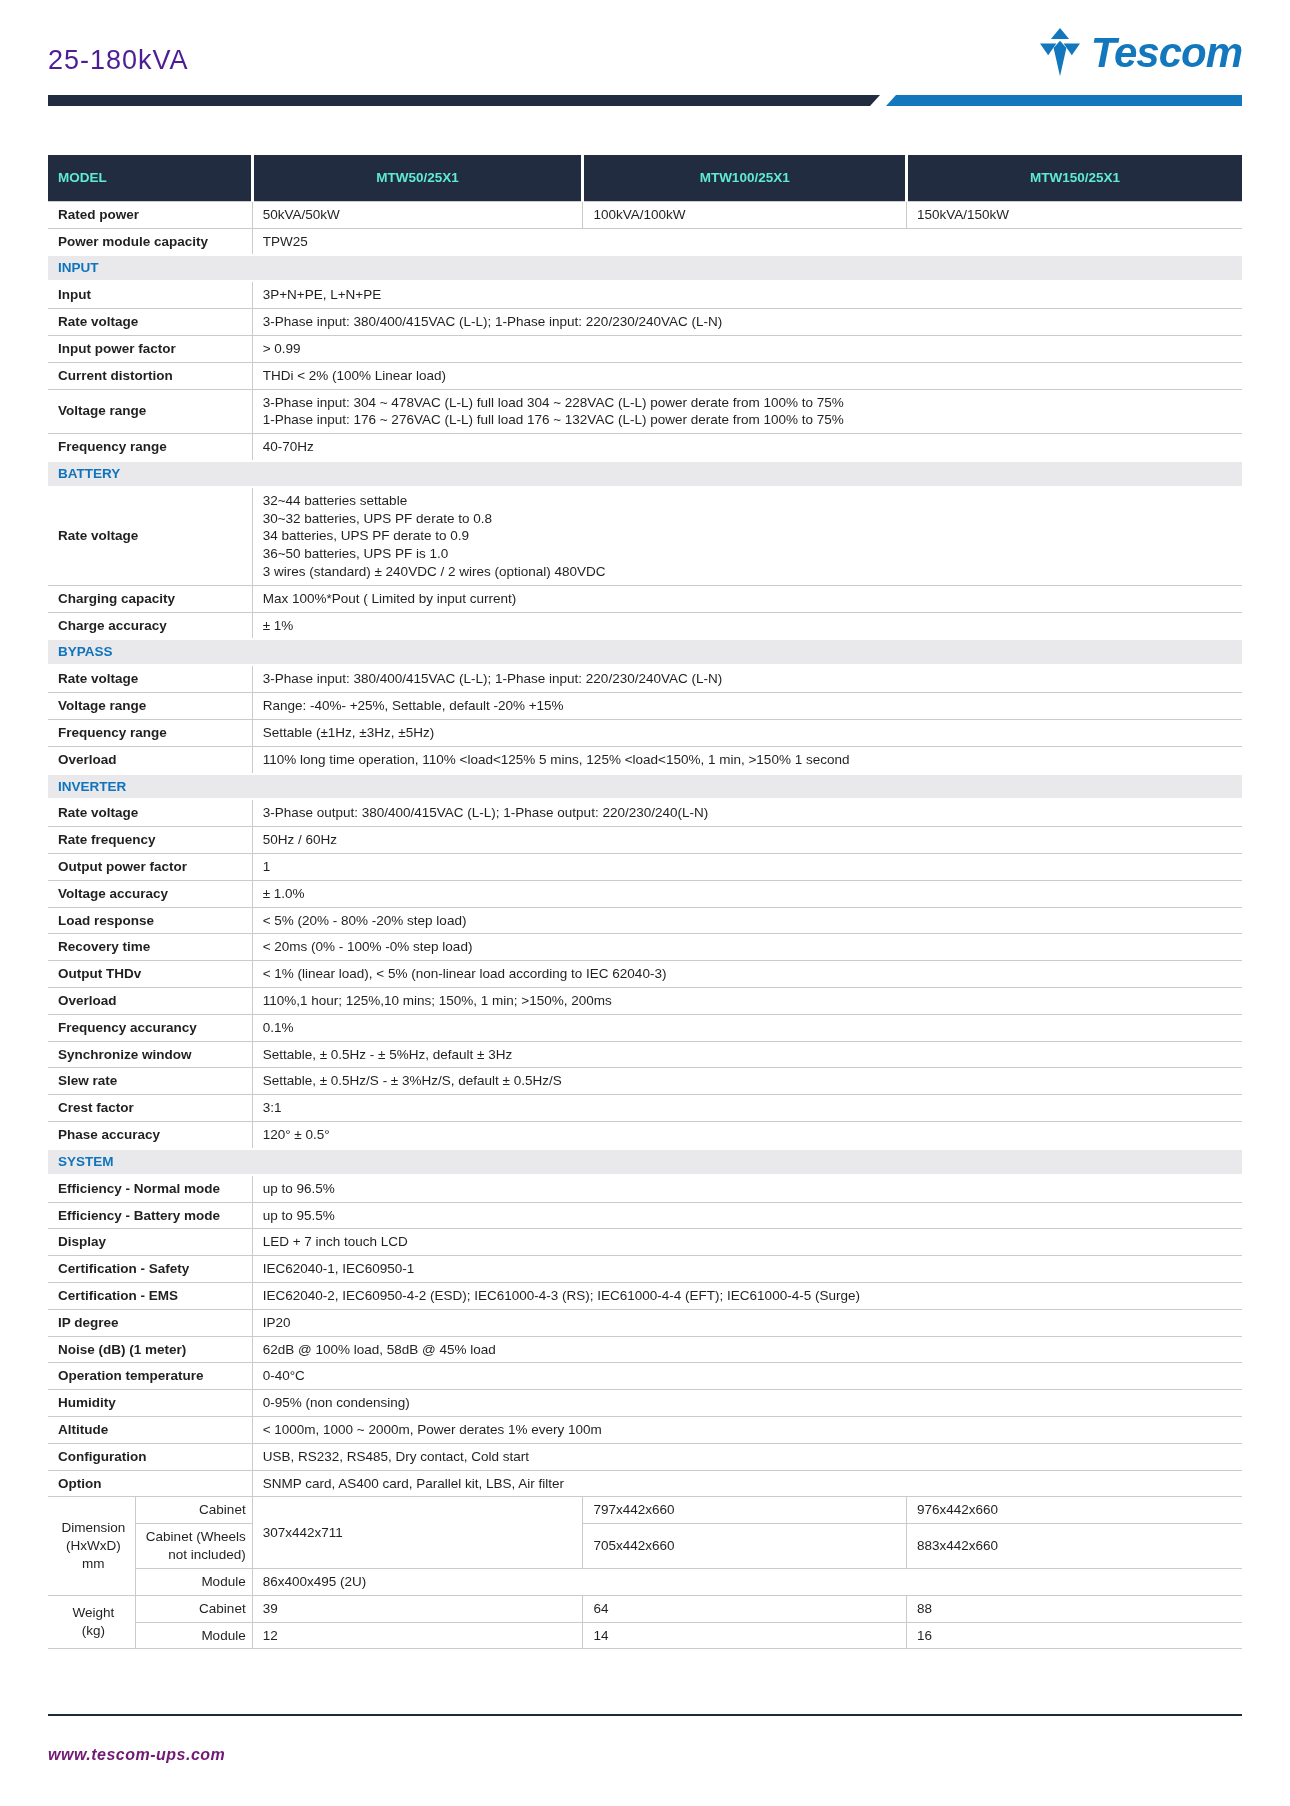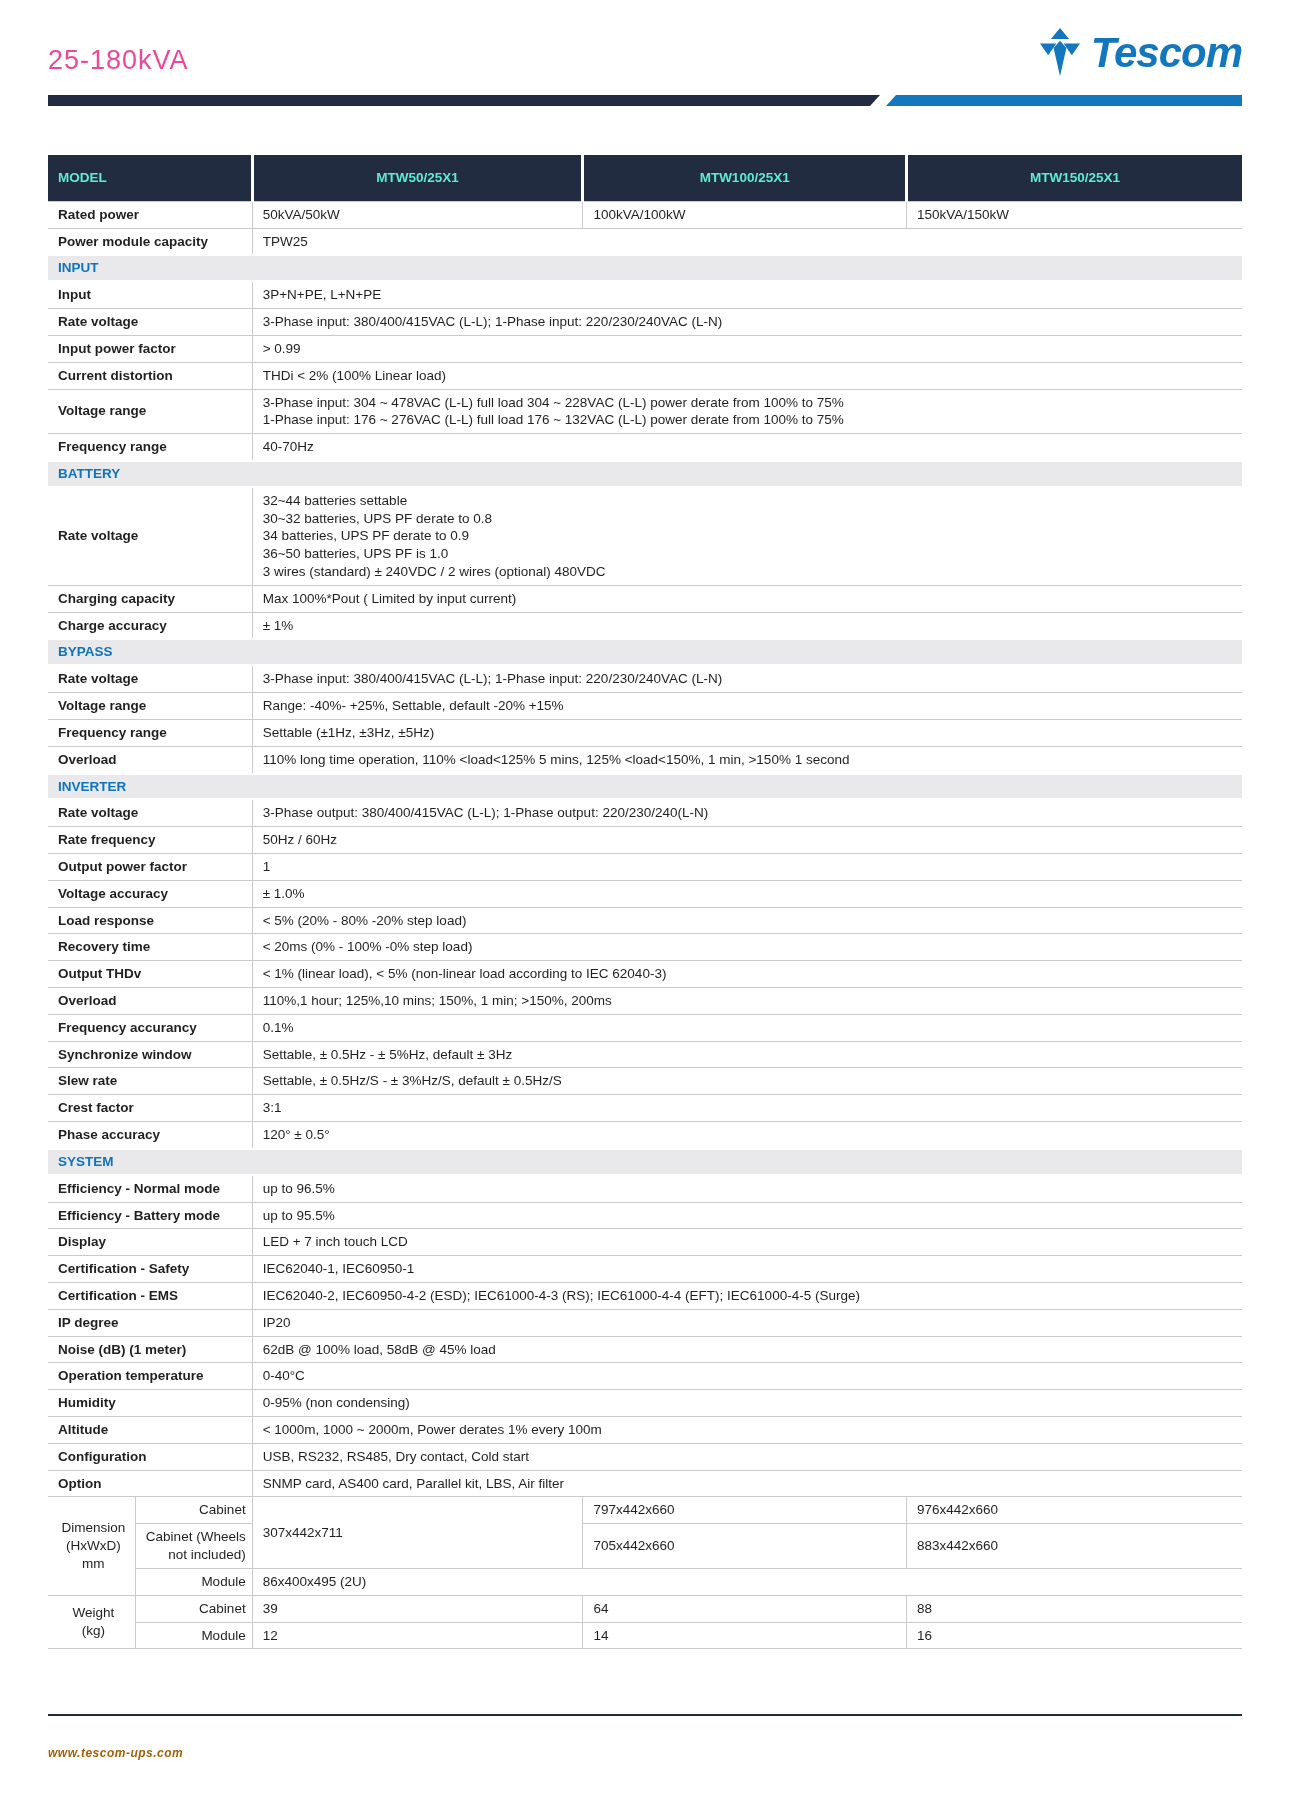--- a/index.html
+++ b/index.html
@@ -18,21 +18,21 @@
   
   .page-header {
     display: flex;
     justify-content: space-between;
     align-items: flex-end;
     padding-top: 26px;
     height: 78px;
   }
   .range {
     font-size: 27px;
-    color: #ec4899;
+    color: #4c1d95;
     letter-spacing: 1px;
     padding-bottom: 2px;
   }
   .logo { display: flex; align-items: center; gap: 8px; }
   .logo svg { width: 46px; height: 50px; }
   .logo-text {
     font-size: 42px;
     font-weight: bold;
     font-style: italic;
     color: #1377bd;
@@ -101,22 +101,22 @@
   }
   .sub-cell { text-align: right; padding: 4px 6px 4px 8px; vertical-align: middle; }
   .value-cell.vmid { vertical-align: middle; }
   
   .footer-rule {
     position: absolute; left: 48px; right: 48px; top: 1714px;
     height: 2px; background: #1c2b3d;
   }
   .footer-url {
     position: absolute; left: 48px; top: 1746px;
-    font-size: 12px; font-weight: bold; font-style: italic;
-    color: #a16207; letter-spacing: 0.5px;
+    font-size: 16px; font-weight: bold; font-style: italic;
+    color: #701a75; letter-spacing: 0.5px;
   }
 </style>
 </head>
 <body>
 
 <div class="page">
 
   <div class="page-header">
     <div class="range">25-180kVA</div>
     <div class="logo">

